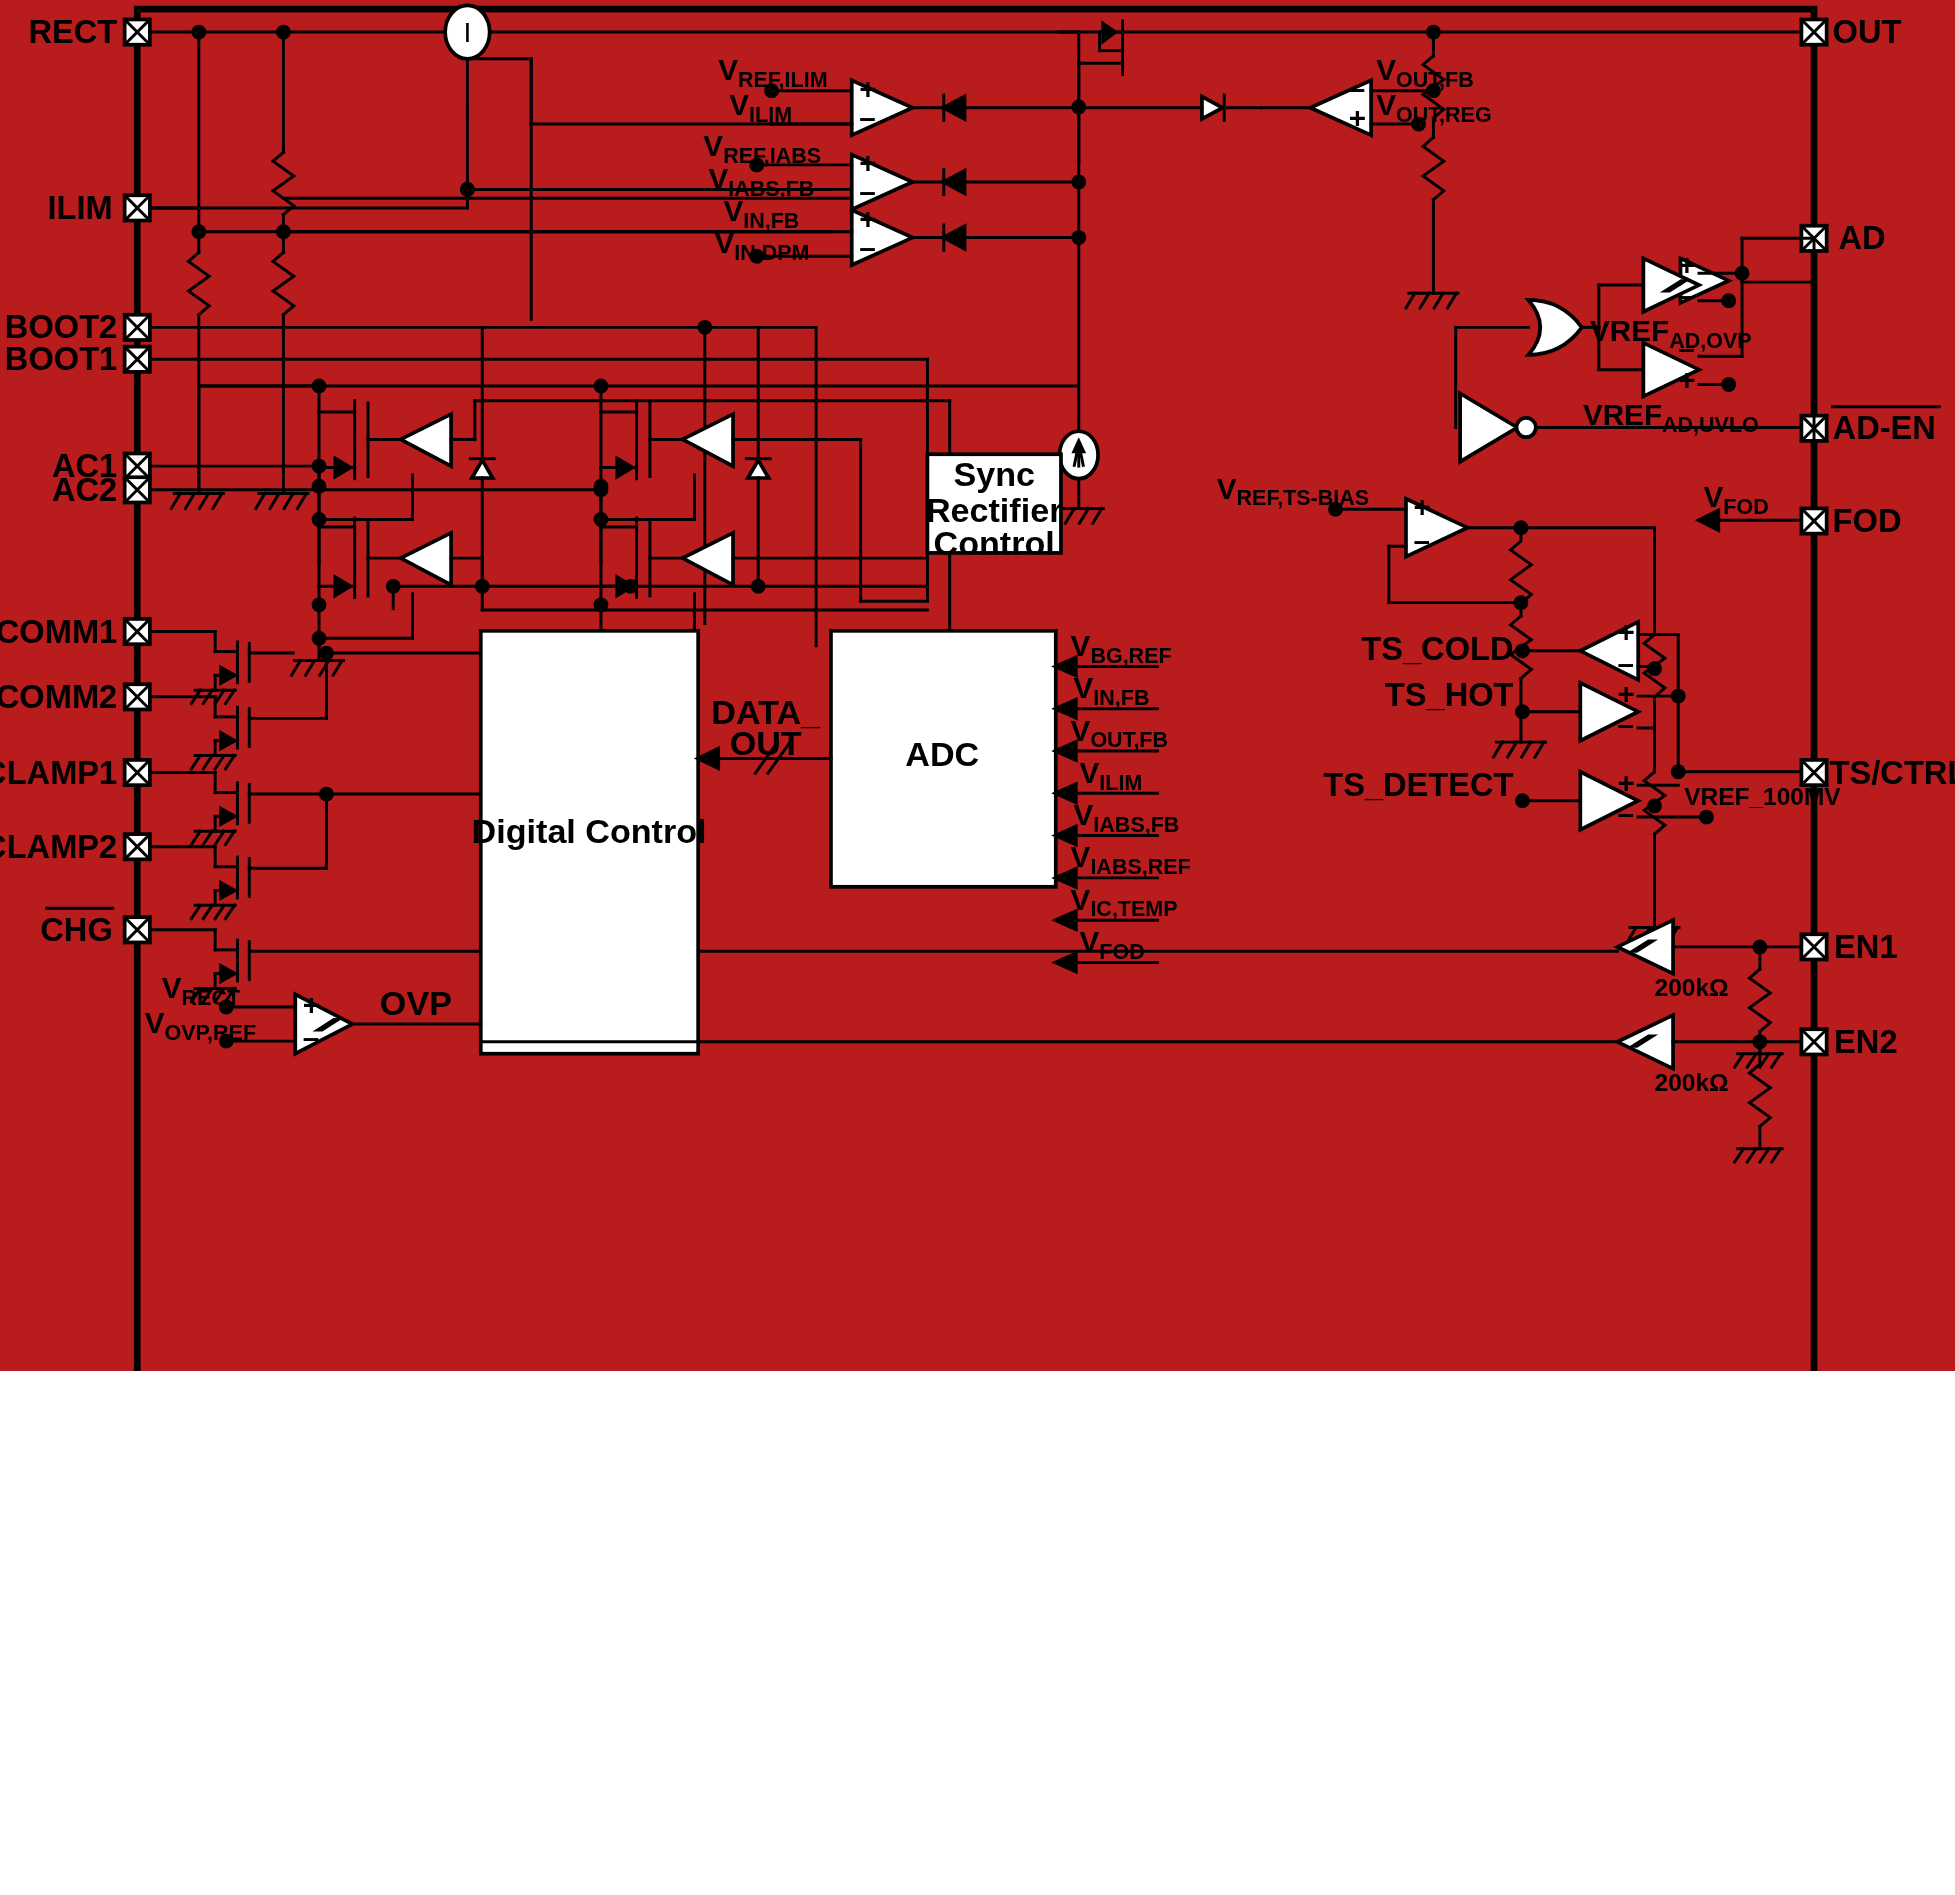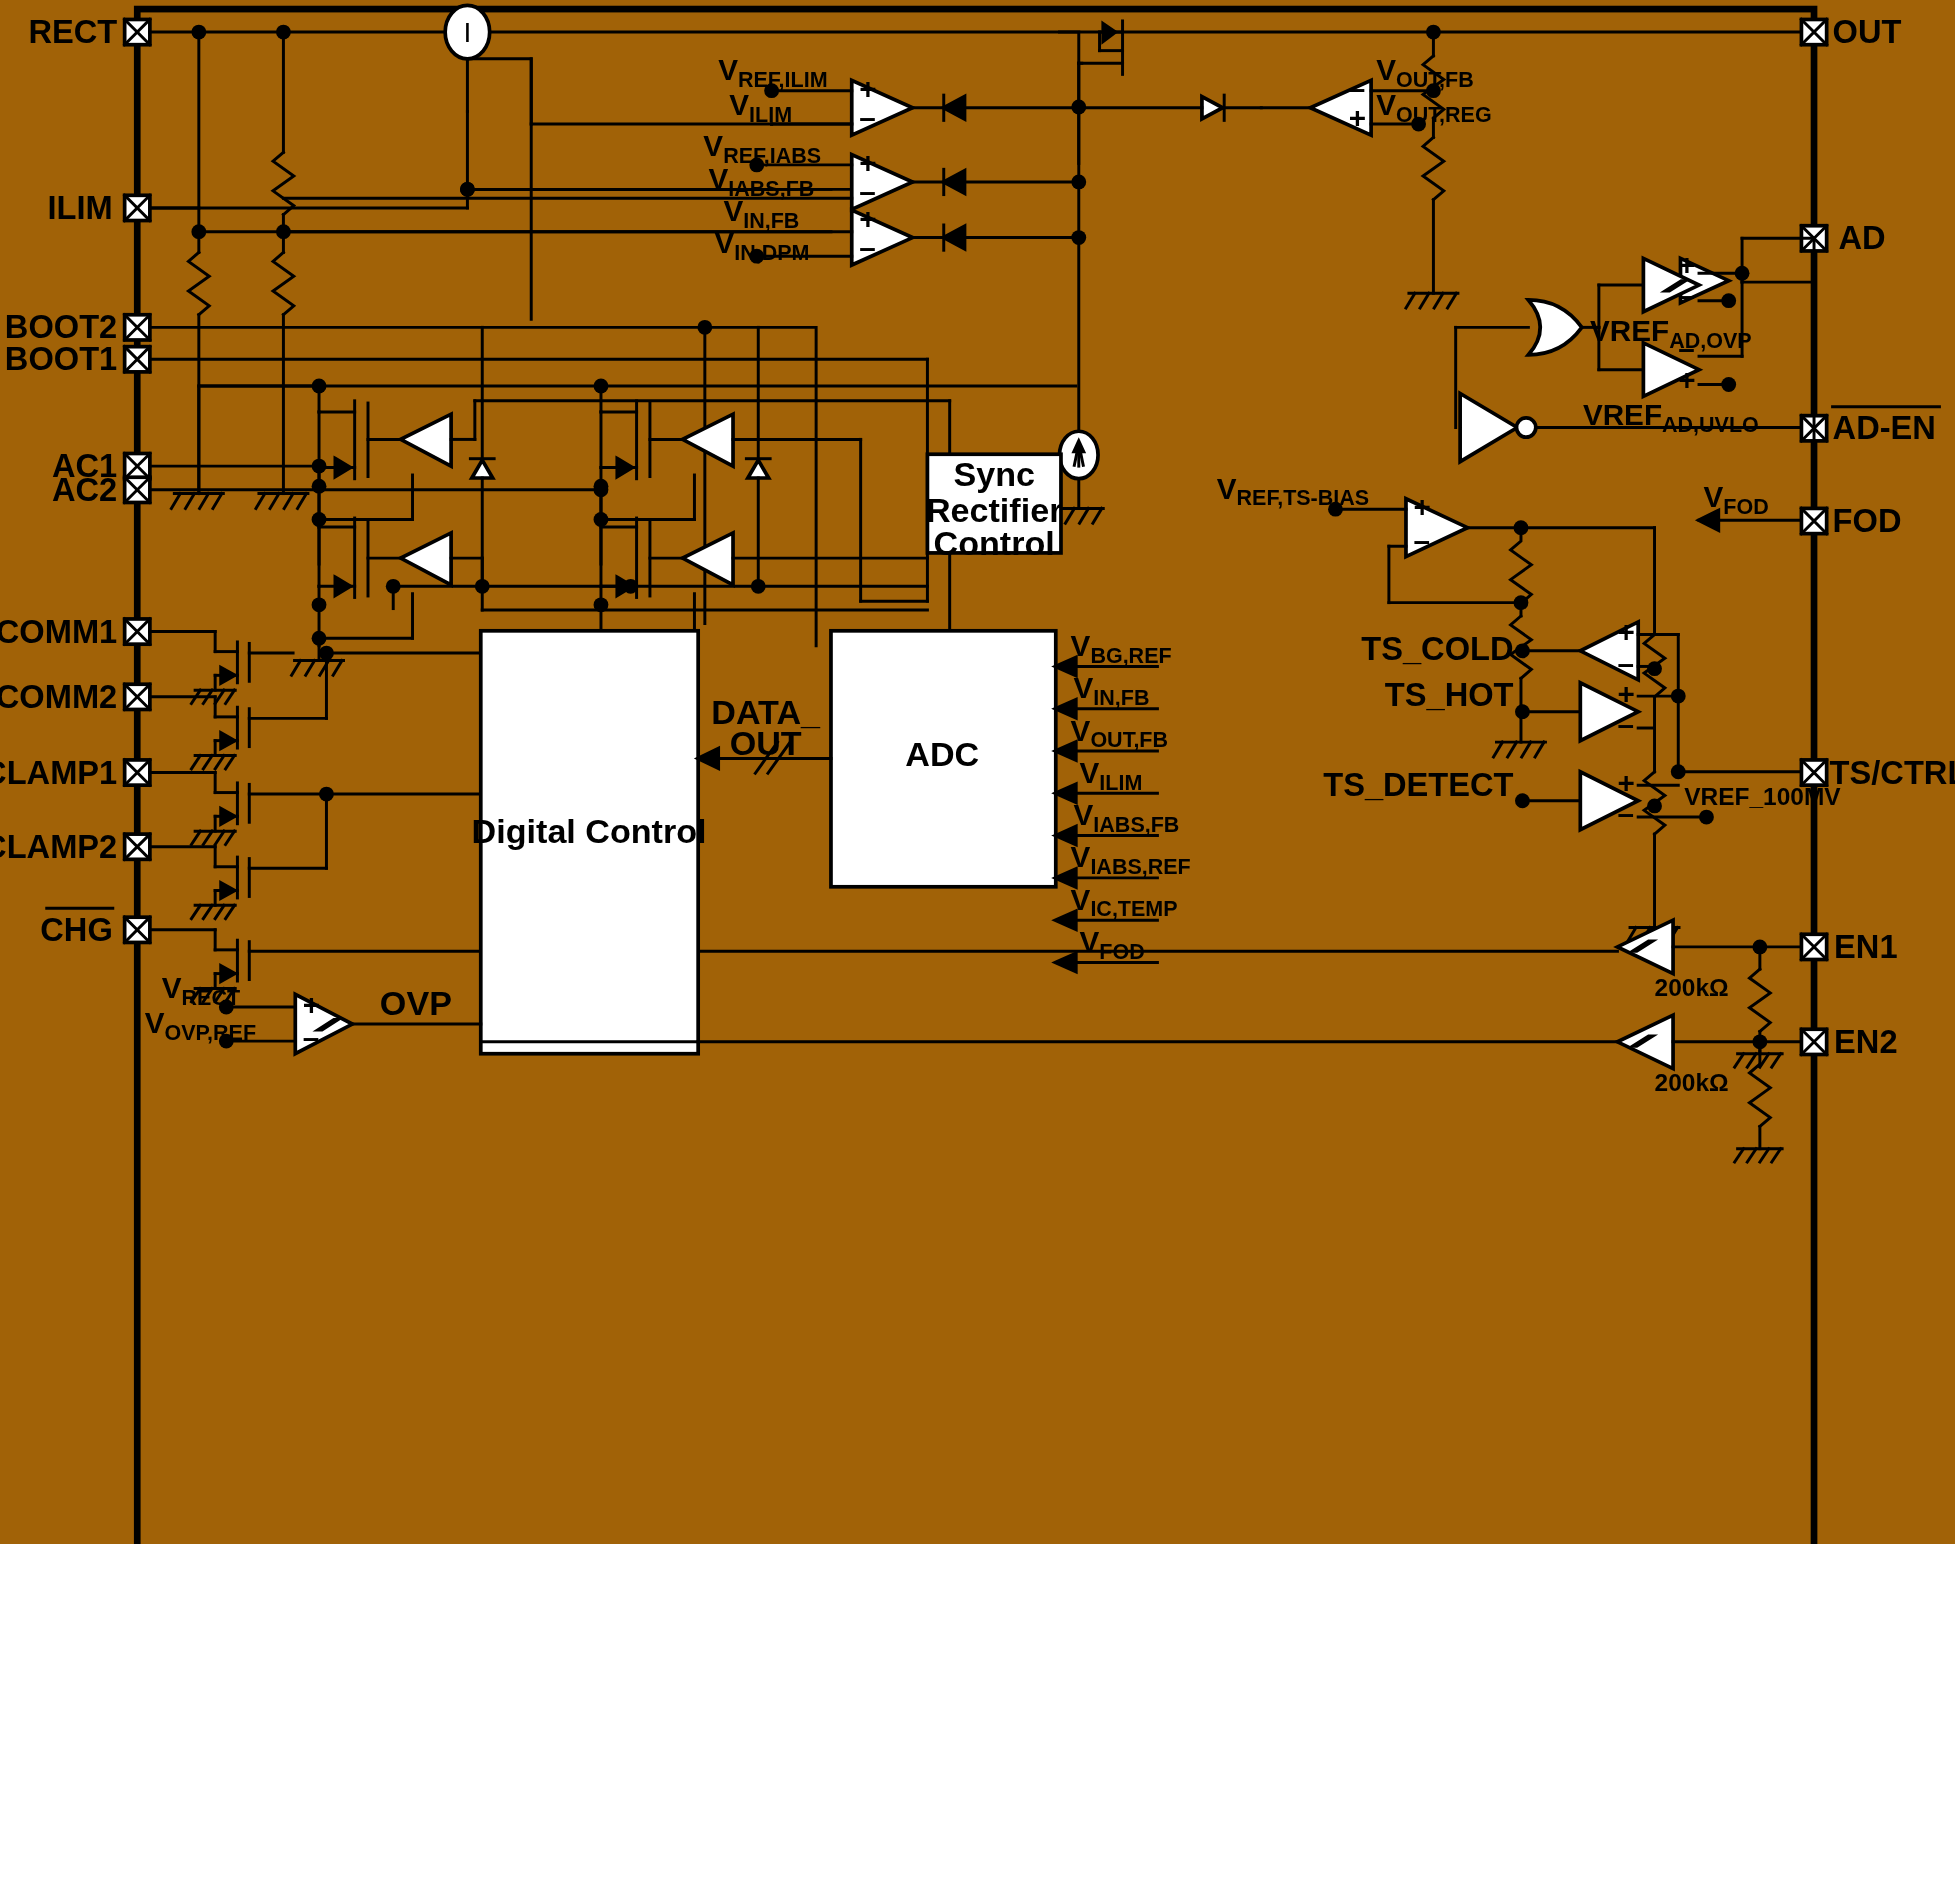--- a/index.html
+++ b/index.html
@@ -1,17 +1,17 @@
 <!DOCTYPE html>
 <html style="font-size:12px"><head>
 <meta charset="utf-8">
 <style>
   html,body{margin:0;padding:0;background:#ffffff;}
   body{font-family:"Liberation Sans",sans-serif;}
-  #root{position:relative;width:1955px;height:1544px;background:#a16207;}
+  #root{position:relative;width:1955px;height:1371px;background:#b91c1c;}
   svg{display:block;}
   .wire{stroke:#000;stroke-width:4;fill:none;stroke-linecap:square;}
   .border{stroke:#000;stroke-width:9;fill:none;}
   .sym{stroke:#000;stroke-width:5;fill:#fff;}
   .symf{stroke:#000;stroke-width:5;fill:#000;}
   .box{stroke:#000;stroke-width:5;fill:#fff;}
   .dot{fill:#000;}
   text{font-family:"Liberation Sans",sans-serif;fill:#000;}
   .pinlbl{font-size:44px;font-weight:bold;}
   .blklbl{font-size:46px;font-weight:bold;}

